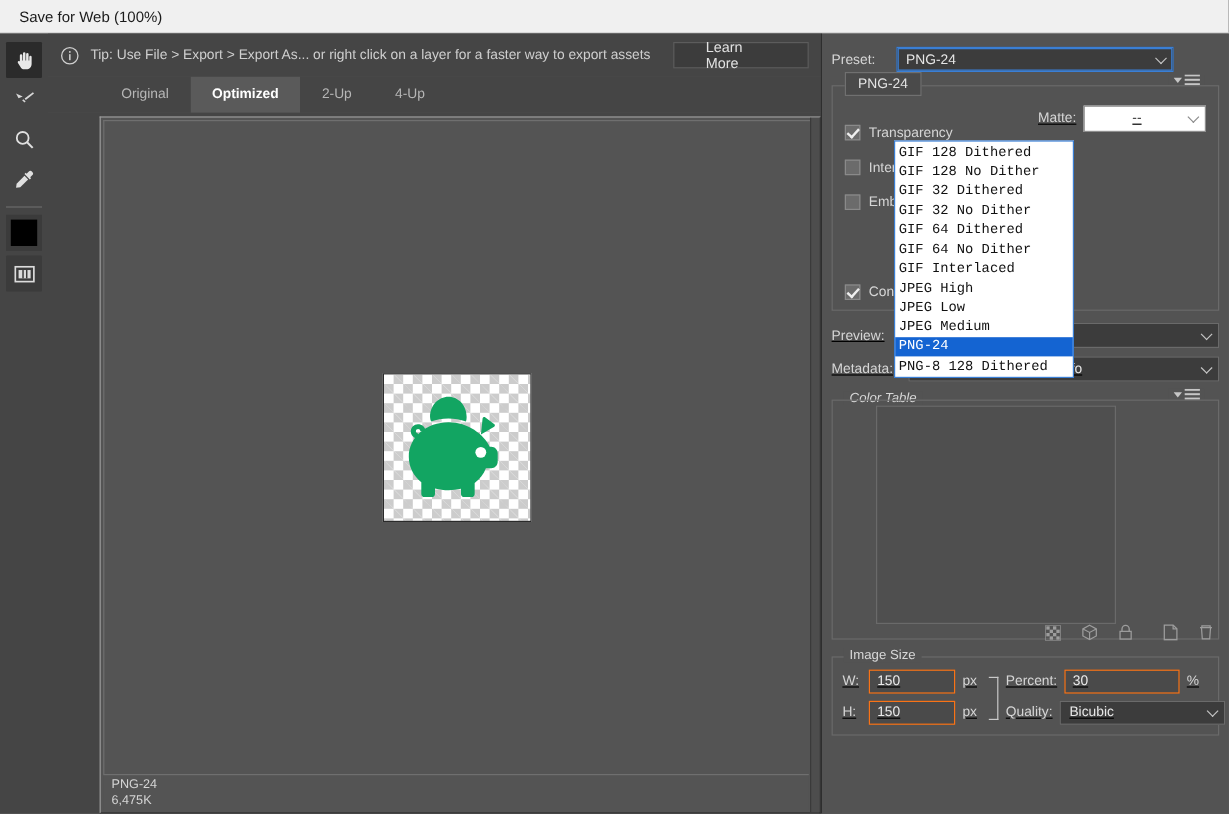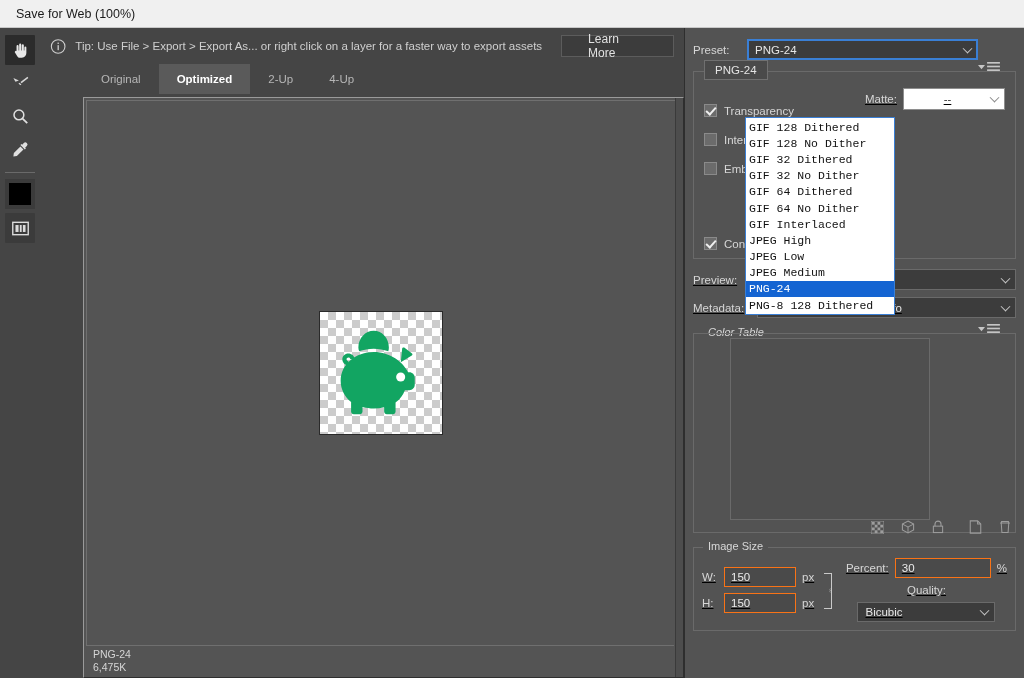--- a/index.html
+++ b/index.html
@@ -586,21 +586,21 @@
           </svg>
 
           <div style="display:flex;flex-direction:column;gap:6px;margin-left:8px;">
             <div class="row" style="margin:0;gap:6px;">
               <span class="label">Percent:</span>
               <div class="field" style="width:96px;">
                 <span>30</span>
               </div>
               <span class="unit">%</span>
             </div>
-            <div class="row" style="margin:0;gap:6px;flex-direction:column;">
+            <div class="row" style="margin:0;gap:6px;">
               <span class="label">Quality:</span>
               <div class="select" style="width:138px;height:20px;flex:none;">
                 <span>Bicubic</span>
                 <span class="chev"></span>
               </div>
             </div>
           </div>
 
         </div>
       </div>

